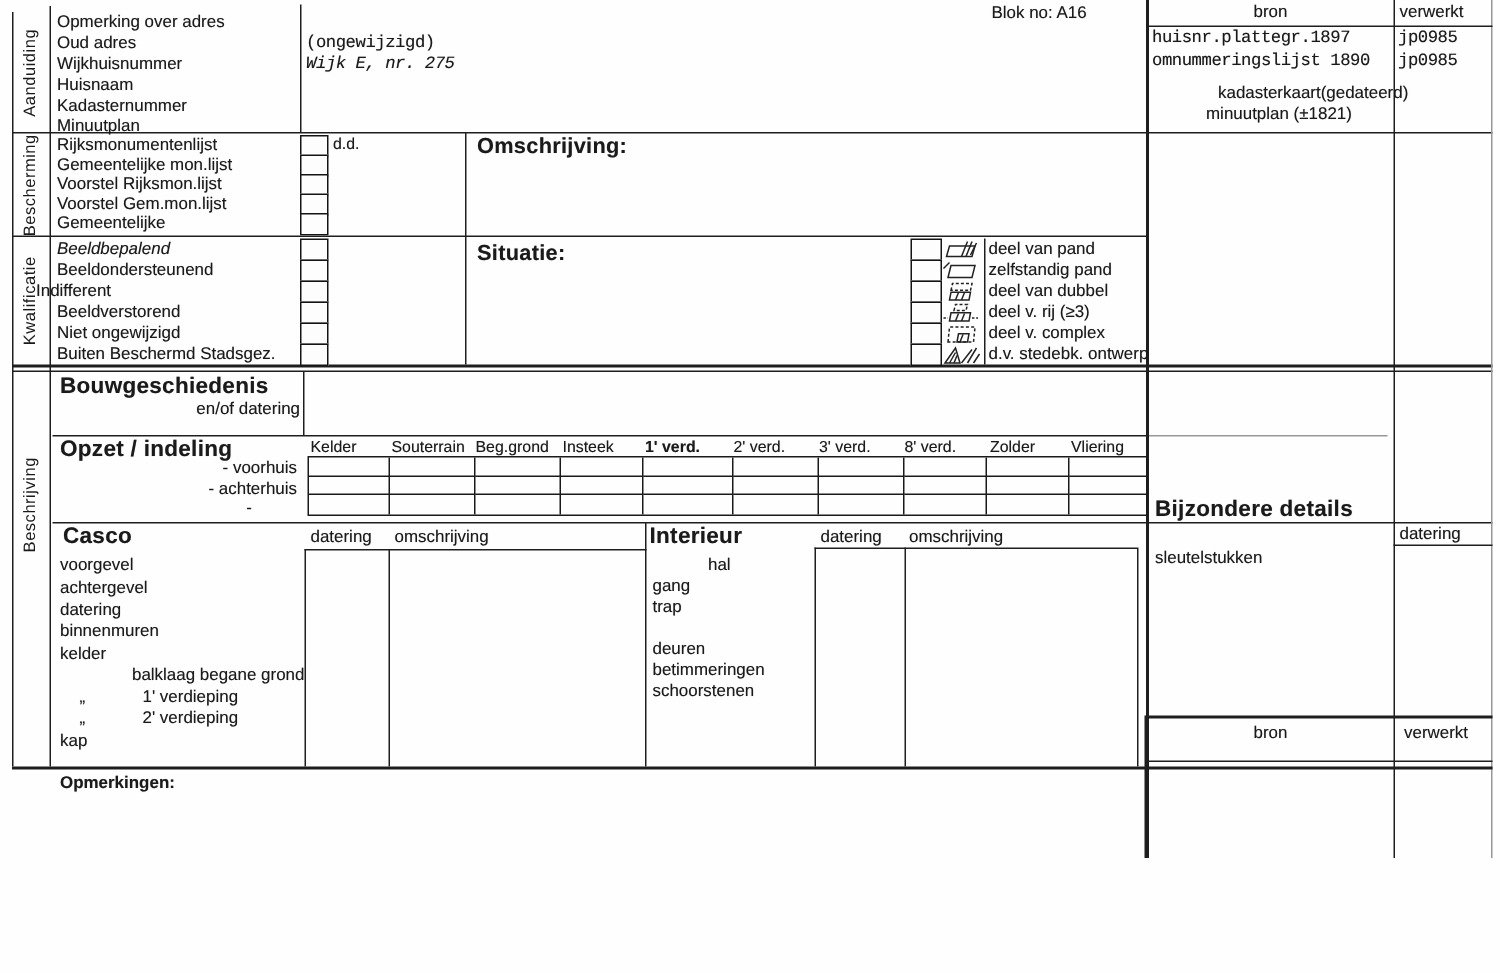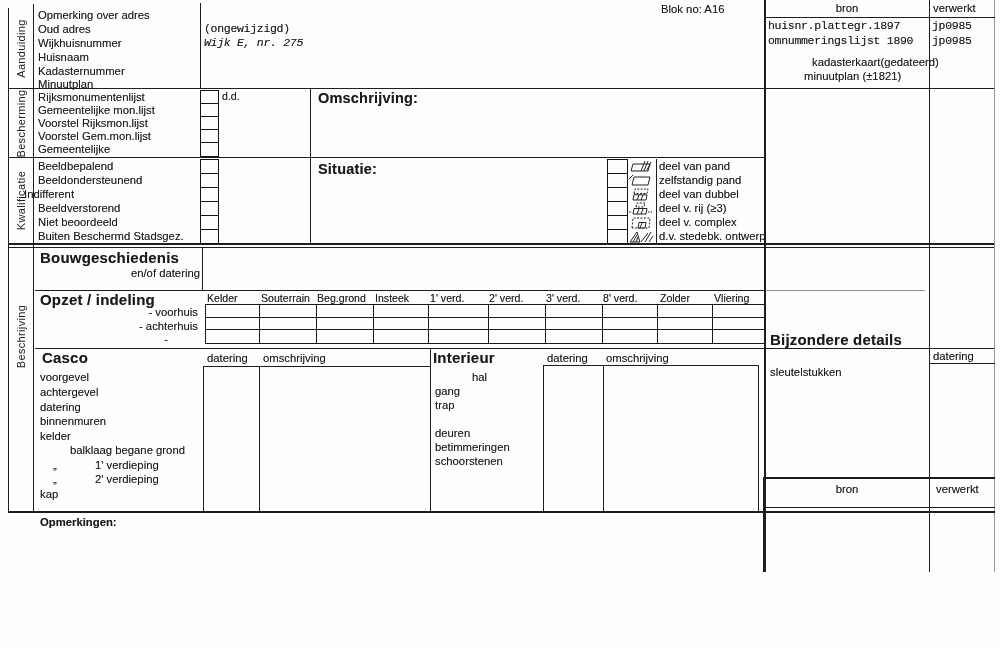--- a/index.html
+++ b/index.html
@@ -93,25 +93,25 @@
   <div class="t lbl" style="left:38px;top:130px;">Voorstel Gem.mon.lijst</div>
   <div class="t lbl" style="left:38px;top:143px;">Gemeentelijke</div>
   <div class="cb" style="left:200px;top:90px;"></div>
   <div class="cb" style="left:200px;top:103px;"></div>
   <div class="cb" style="left:200px;top:116px;"></div>
   <div class="cb" style="left:200px;top:129px;"></div>
   <div class="cb" style="left:200px;top:142px;"></div>
   <div class="t sm" style="left:222px;top:91px;">d.d.</div>
   <div class="t h2" style="left:318px;top:91px;">Omschrijving:</div>
 
-  <div class="t lbl" style="left:38px;top:160px;">Beeldbepalend</div>
+  <div class="t lbl" style="left:38px;top:160px;font-style:italic;">Beeldbepalend</div>
   <div class="t lbl" style="left:38px;top:174px;">Beeldondersteunend</div>
   <div class="t lbl" style="left:24px;top:188px;">Indifferent</div>
   <div class="t lbl" style="left:38px;top:202px;">Beeldverstorend</div>
-  <div class="t lbl" style="left:38px;top:216px;">Niet beoordeeld</div>
+  <div class="t lbl" style="left:38px;top:216px;">Niet ongewijzigd</div>
   <div class="t lbl" style="left:38px;top:230px;">Buiten Beschermd Stadsgez.</div>
   <div class="cb" style="left:200px;top:159px;"></div>
   <div class="cb" style="left:200px;top:173px;"></div>
   <div class="cb" style="left:200px;top:187px;"></div>
   <div class="cb" style="left:200px;top:201px;"></div>
   <div class="cb" style="left:200px;top:215px;"></div>
   <div class="cb" style="left:200px;top:229px;"></div>
   <div class="t h2" style="left:318px;top:162px;">Situatie:</div>
 
   <div class="cb sit" style="left:607px;top:159px;"></div>
@@ -195,21 +195,21 @@
 
   <div class="t h1" style="left:40px;top:292px;">Opzet / indeling</div>
   <div class="t lbl right" style="left:100px;top:306px;width:98px;">- voorhuis</div>
   <div class="t lbl right" style="left:100px;top:319.5px;width:98px;">- achterhuis</div>
   <div class="t lbl right" style="left:100px;top:333px;width:68px;">-</div>
 
   <div class="t sm" style="left:207px;top:293px;">Kelder</div>
   <div class="t sm" style="left:261px;top:293px;">Souterrain</div>
   <div class="t sm" style="left:317px;top:293px;">Beg.grond</div>
   <div class="t sm" style="left:375px;top:293px;">Insteek</div>
-  <div class="t sm" style="left:430px;top:293px;">1' verd.</div>
+  <div class="t sm" style="left:430px;top:293px;font-weight:bold;">1' verd.</div>
   <div class="t sm" style="left:489px;top:293px;">2' verd.</div>
   <div class="t sm" style="left:546px;top:293px;">3' verd.</div>
   <div class="t sm" style="left:603px;top:293px;">8' verd.</div>
   <div class="t sm" style="left:660px;top:293px;">Zolder</div>
   <div class="t sm" style="left:714px;top:293px;">Vliering</div>
 
   <div style="position:absolute;left:205px;top:304px;width:560px;height:40px;box-sizing:border-box;
               border:1.4px solid #1a1a1a;display:grid;
               grid-template-columns:54px 57px 57px 55px 60px 57px 57px 55px 55px 1fr;
               grid-template-rows:1fr 1fr 1fr;">
@@ -246,21 +246,21 @@
     </div>
 
   <div class="t h1" style="left:42px;top:350px;">Casco</div>
   <div class="t lbl" style="left:207px;top:352px;">datering</div>
   <div class="t lbl" style="left:263px;top:352px;">omschrijving</div>
   <div class="t lbl" style="left:40px;top:371px;">voorgevel</div>
   <div class="t lbl" style="left:40px;top:386px;">achtergevel</div>
   <div class="t lbl" style="left:40px;top:400.5px;">datering</div>
   <div class="t lbl" style="left:40px;top:415px;">binnenmuren</div>
   <div class="t lbl" style="left:40px;top:429.5px;">kelder</div>
-  <div class="t lbl" style="left:36px;top:444px;padding-left:34px;">balklaag begane grond</div>
+  <div class="t lbl" style="left:54px;top:444px;padding-left:34px;">balklaag begane grond</div>
   <div class="t lbl" style="left:53px;top:458.5px;">„</div>
   <div class="t lbl" style="left:95px;top:458.5px;">1' verdieping</div>
   <div class="t lbl" style="left:53px;top:473px;">„</div>
   <div class="t lbl" style="left:95px;top:473px;">2' verdieping</div>
   <div class="t lbl" style="left:40px;top:487.5px;">kap</div>
 
   <div class="t h1" style="left:433px;top:350px;">Interieur</div>
   <div class="t lbl" style="left:547px;top:352px;">datering</div>
   <div class="t lbl" style="left:606px;top:352px;">omschrijving</div>
   <div class="t lbl" style="left:435px;top:371px;padding-left:37px;">hal</div>

